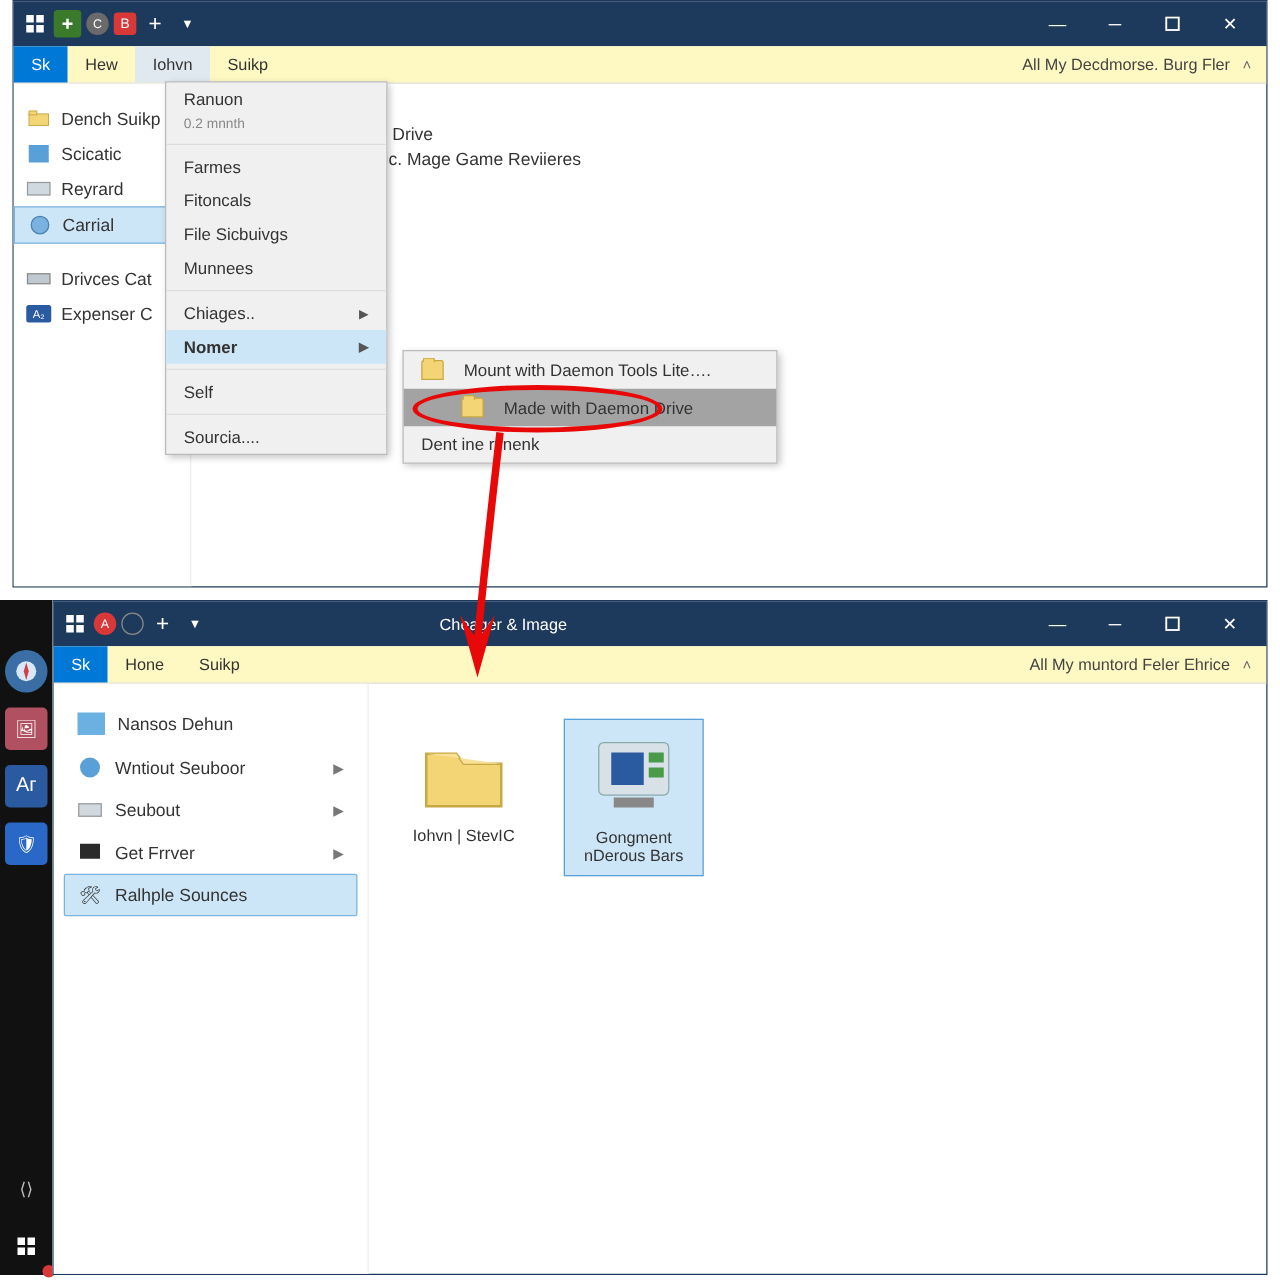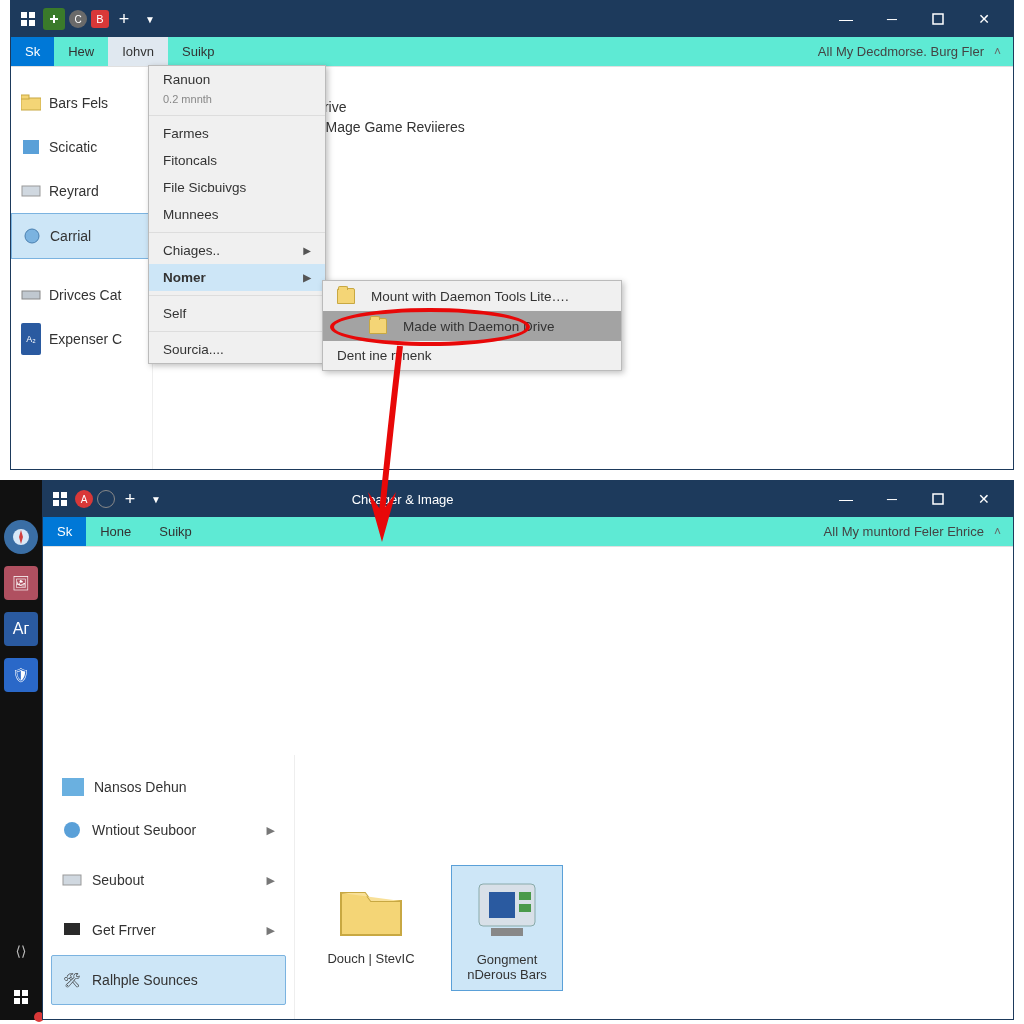--- a/index.html
+++ b/index.html
@@ -10,40 +10,40 @@
 .window2 { position: absolute; left: 42px; top: 480px; width: 972px; height: 540px; background: #fff; border: 1px solid #1d3a5c; }
 
 .titlebar { height: 36px; background: #1d3a5c; display: flex; align-items: center; padding: 0 6px; }
 .titlebar-left { display: flex; align-items: center; gap: 4px; }
 .titlebar-right { margin-left: auto; display: flex; align-items: center; gap: 0; }
 .tb-icon { width: 22px; height: 22px; display: flex; align-items: center; justify-content: center; color: #fff; font-size: 12px; }
 .tb-icon svg { display: block; }
 .tb-btn { width: 46px; height: 36px; display: flex; align-items: center; justify-content: center; color: #fff; font-size: 14px; }
 .window-title { color: #fff; font-size: 13px; margin: 0 auto; }
 
-.menubar { height: 30px; background: #5eead4; display: flex; align-items: stretch; border-bottom: 1px solid #e0e0e0; }
+.menubar { height: 30px; background: #fef9c3; display: flex; align-items: stretch; border-bottom: 1px solid #e0e0e0; }
 .menu-tab { padding: 0 14px; display: flex; align-items: center; font-size: 13px; color: #333; }
 .menu-tab.sk { background: #0078d7; color: #fff; }
 .menu-tab.active { background: #e0e8f0; }
 .menubar-right { margin-left: auto; padding: 0 12px; display: flex; align-items: center; font-size: 13px; color: #444; }
 .chev-up { margin-left: 10px; font-size: 12px; color: #666; }
 
 .body1 { display: flex; height: calc(100% - 66px); }
 .sidebar { width: 142px; padding: 14px 0 0 0; background: #fff; border-right: 1px solid #eee; }
 .sidebar-item { display: flex; align-items: center; gap: 8px; padding: 6px 10px; font-size: 14px; color: #333; }
 .sidebar-item.sel { background: #cde6f7; border: 1px solid #7bb3e0; }
-.sb-icon { width: 20px; height: 32px; display: flex; align-items: center; justify-content: center; }
+.sb-icon { width: 20px; height: 14px; display: flex; align-items: center; justify-content: center; }
 
 .content1 { flex: 1; padding: 28px 20px; position: relative; }
 .content-row { display: flex; align-items: center; gap: 10px; margin: 4px 0; font-size: 14px; color: #333; }
 .content-row.link { color: #0066cc; }
 .folder-ico { width: 18px; height: 16px; }
 
 
-.dropdown1 { position: absolute; left: 148px; top: 65px; width: 178px; background: #f0f0f0; border: 1px solid #bbb; box-shadow: 2px 2px 6px rgba(0,0,0,0.25); z-index: 20; }
+.dropdown1 { position: absolute; left: 132px; top: 65px; width: 178px; background: #f0f0f0; border: 1px solid #bbb; box-shadow: 2px 2px 6px rgba(0,0,0,0.25); z-index: 20; }
 .dd-item { padding: 6px 14px; font-size: 13.5px; color: #333; display: flex; align-items: center; justify-content: space-between; }
 .dd-item.sub { font-size: 11px; color: #888; padding-top: 0; }
 .dd-sep { height: 1px; background: #ddd; margin: 4px 0; }
 .dd-item.hover { background: #cde6f7; font-weight: bold; }
 .dd-arrow { font-size: 10px; color: #555; }
 
 .submenu1 { position: absolute; left: 322px; top: 280px; width: 300px; background: #f0f0f0; border: 1px solid #bbb; box-shadow: 2px 2px 6px rgba(0,0,0,0.25); z-index: 25; }
 .sm-item { padding: 7px 14px; font-size: 13.5px; color: #333; display: flex; align-items: center; gap: 16px; }
 .sm-item.hover { background: #a3a3a3; padding-left: 46px; }
 .sm-icon { width: 18px; height: 16px; background: #f4d576; border: 1px solid #c8a842; border-radius: 2px 2px 0 0; position: relative; }
@@ -51,21 +51,21 @@
 
 
 .red-circle { position: absolute; border: 4px solid #e80808; border-radius: 50% / 50%; pointer-events: none; z-index: 40; }
 .red-arrow { position: absolute; z-index: 35; pointer-events: none; }
 
 
 .taskbar { position: absolute; left: 0; top: 480px; width: 42px; height: 540px; background: #111; display: flex; flex-direction: column; align-items: center; padding-top: 40px; gap: 12px; }
 .tk-icon { width: 34px; height: 34px; border-radius: 4px; display: flex; align-items: center; justify-content: center; font-size: 14px; color: #fff; }
 .tk-bottom { margin-top: auto; margin-bottom: 6px; }
 
-.body2 { display: flex; height: calc(100% - 66px); align-items: flex-end; }
+.body2 { display: flex; height: calc(100% - 66px); }
 .sidebar2 { width: 252px; padding: 14px 8px; background: #fff; border-right: 1px solid #eee; }
 .sb2-item { display: flex; align-items: center; gap: 10px; padding: 8px 10px; font-size: 14px; color: #333; border: 1px solid transparent; border-radius: 2px; }
 .sb2-item.sel { background: #cde6f7; border-color: #7bb3e0; }
 .sb2-chev { margin-left: auto; color: #777; font-size: 11px; }
 
 .content2 { flex: 1; padding: 28px 20px; display: flex; align-items: flex-start; gap: 24px; }
 .file-tile { width: 112px; display: flex; flex-direction: column; align-items: center; gap: 6px; padding: 8px 4px; font-size: 13px; text-align: center; color: #333; }
 .file-tile.sel { background: #cde6f7; border: 1px solid #5aa0d8; }
 .tile-icon { width: 72px; height: 72px; display: flex; align-items: center; justify-content: center; }
 
@@ -121,21 +121,21 @@
 
   <div class="body1">
     <div class="sidebar">
       <div class="sidebar-item">
           <span class="sb-icon">
             <svg class="folder" viewBox="0 0 20 18">
               <rect x="0" y="4" width="20" height="12" fill="#f4d576" stroke="#c8a842"></rect>
               <rect x="0" y="1" width="8" height="4" fill="#f4d576" stroke="#c8a842"></rect>
             </svg>
           </span>
-          <span>Bars Fels</span>
+          <span>Dench Suikp</span>
         </div>
       <div class="sidebar-item">
           <span class="sb-icon">
             <svg viewBox="0 0 20 18">
               <rect x="2" y="2" width="16" height="14" fill="#5aa0d8"></rect>
             </svg>
           </span>
           <span>Scicatic</span>
         </div>
       <div class="sidebar-item">
@@ -368,21 +368,21 @@
     </div>
 
     <div class="content2">
       <div class="file-tile">
         <div class="tile-icon">
             <svg viewBox="0 0 72 72">
               <path d="M6 20 h24 l6 8 h30 v34 h-60 z" fill="#f4d576" stroke="#c8a842" stroke-width="2"></path>
               <path d="M6 20 h24 l6 8 h30" fill="#f8e098"></path>
             </svg>
           </div>
-        <span>Douch | StevIC</span>
+        <span>Iohvn | StevIC</span>
       </div>
       <div class="file-tile sel">
         <div class="tile-icon">
             <svg viewBox="0 0 72 72">
               <rect x="8" y="10" width="56" height="42" rx="4" fill="#d8e0e8" stroke="#8aa"></rect>
               <rect x="18" y="18" width="26" height="26" fill="#2a5aa0"></rect>
               <rect x="48" y="18" width="12" height="8" fill="#4a9a4a"></rect>
               <rect x="48" y="30" width="12" height="8" fill="#4a9a4a"></rect>
               <rect x="20" y="54" width="32" height="8" fill="#888"></rect>
             </svg>

